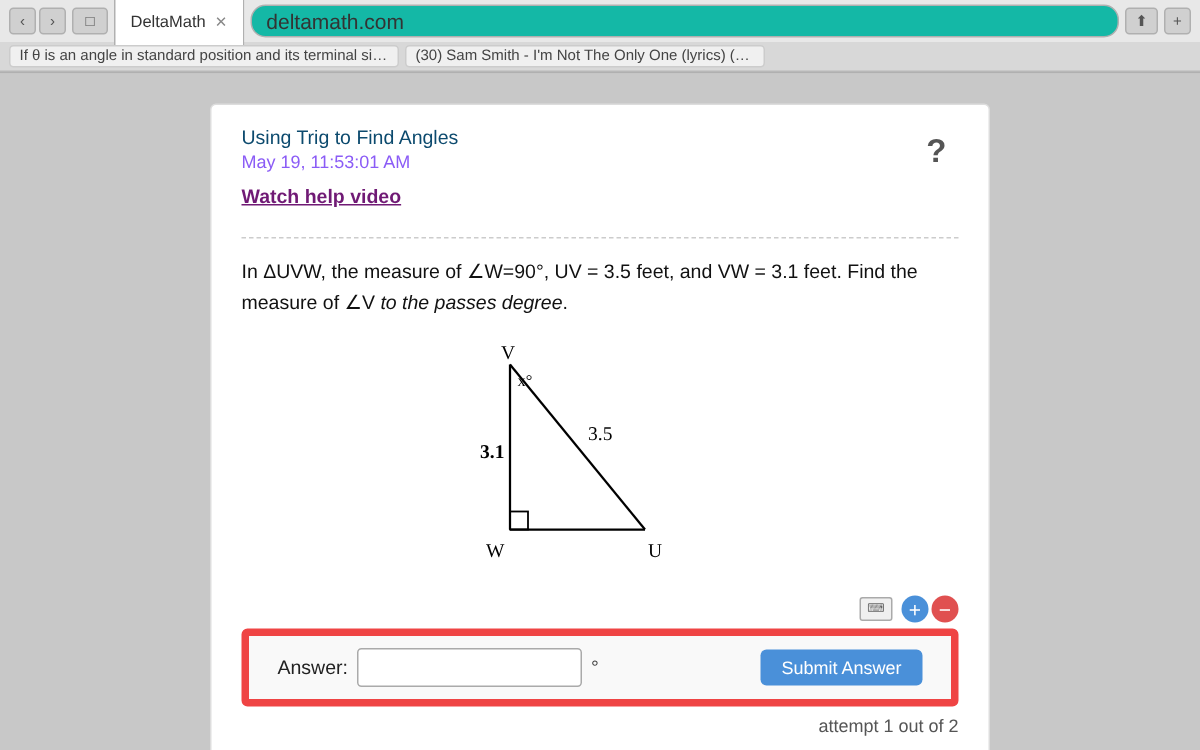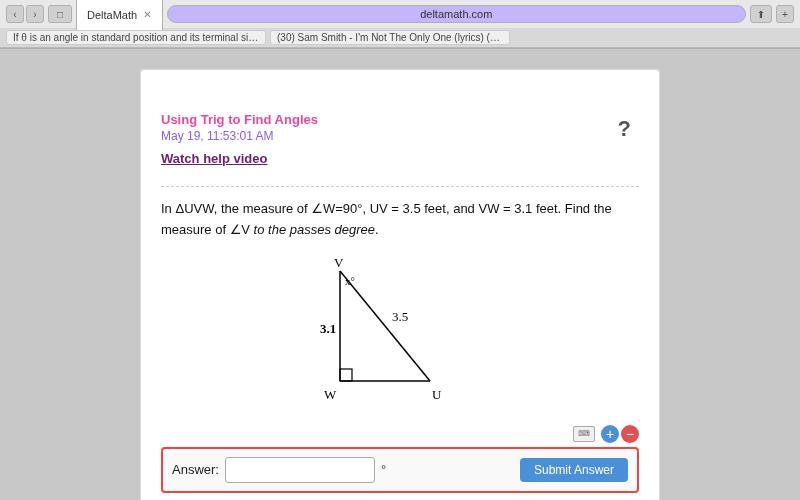--- a/index.html
+++ b/index.html
@@ -76,24 +76,23 @@
       background: white;
       border: 1px solid #ddd;
       border-radius: 4px;
       margin: 10px auto;
       width: 520px;
       padding: 14px 20px 16px 20px;
     }
 
     .section-title {
       font-size: 13px;
-      font-weight: bold;
-      color: #ec4899;
+      font-weight: normal;
+      color: #0c4a6e;
       margin-bottom: 2px;
-      margin-top: 28px;
     }
     .date-line {
       font-size: 12px;
       color: #8b5cf6;
       margin-bottom: 8px;
     }
     .watch-video-link {
       font-size: 13px;
       font-weight: bold;
       color: #701a75;
@@ -211,21 +210,21 @@
       <div class="nav-btn">‹</div>
       <div class="nav-btn">›</div>
     </div>
     <div class="nav-btn" style="width:24px">□</div>
 
     <div style="flex:1; display:flex; align-items:center; gap:4px;">
       <div class="tab">
         <span>DeltaMath</span>
         <span class="close-x">✕</span>
       </div>
-      <div style="flex:1; background:#c4b5fd; border:1px solid #b0b0b0; border-radius:10px; padding:2px 10px; font-size:11px; color:#333; text-align:center;">deltamath.com</div>
+      <div style="flex:1; background:#14b8a6; border:1px solid #b0b0b0; border-radius:10px; padding:2px 10px; font-size:14px; color:#333; ">deltamath.com</div>
     </div>
     <div class="nav-btn" style="width:22px">⬆</div>
     <div class="nav-btn">+</div>
   </div>
 
   <div style="display:flex; background:#d8d8d8; padding:2px 6px; gap:4px; font-size:10px; align-items:center; border-bottom:1px solid #b8b8b8;">
     <div class="url-tab" style="max-width:260px;">If θ is an angle in standard position and its terminal side passes through th...</div>
     <div class="url-tab" style="max-width:240px;">(30) Sam Smith - I'm Not The Only One (lyrics) (HD) - YouTube</div>
   </div>
 </div>
@@ -271,25 +270,26 @@
     </div>
 
     <div style="display:flex; justify-content:flex-end; align-items:center; gap:6px; margin-bottom:4px;">
       <div class="kbd-icon">⌨</div>
       <div class="pm-btns">
         <button class="pm-btn plus">+</button>
         <button class="pm-btn minus">−</button>
       </div>
     </div>
 
-    <div style="background:#f9f9f9; border:2px solid #ef4444; border-radius:4px; padding:8px 9px; display:flex; align-items:center; justify-content:space-between;">
+    <div style="background:#f9f9f9; border:5px solid #ef4444; border-radius:4px; padding:8px 19px; display:flex; align-items:center; justify-content:space-between;">
       <div style="display:flex; align-items:center; gap:6px;">
         <span class="answer-label">Answer:</span>
         <input class="answer-input" type="text" style="">
         <span class="degree-symbol">°</span>
       </div>
       <button class="submit-btn">Submit Answer</button>
     </div>
 
+    <div class="attempt-text">attempt 1 out of 2</div>
 
   </div>
 
 </div>
 
 </body></html>

